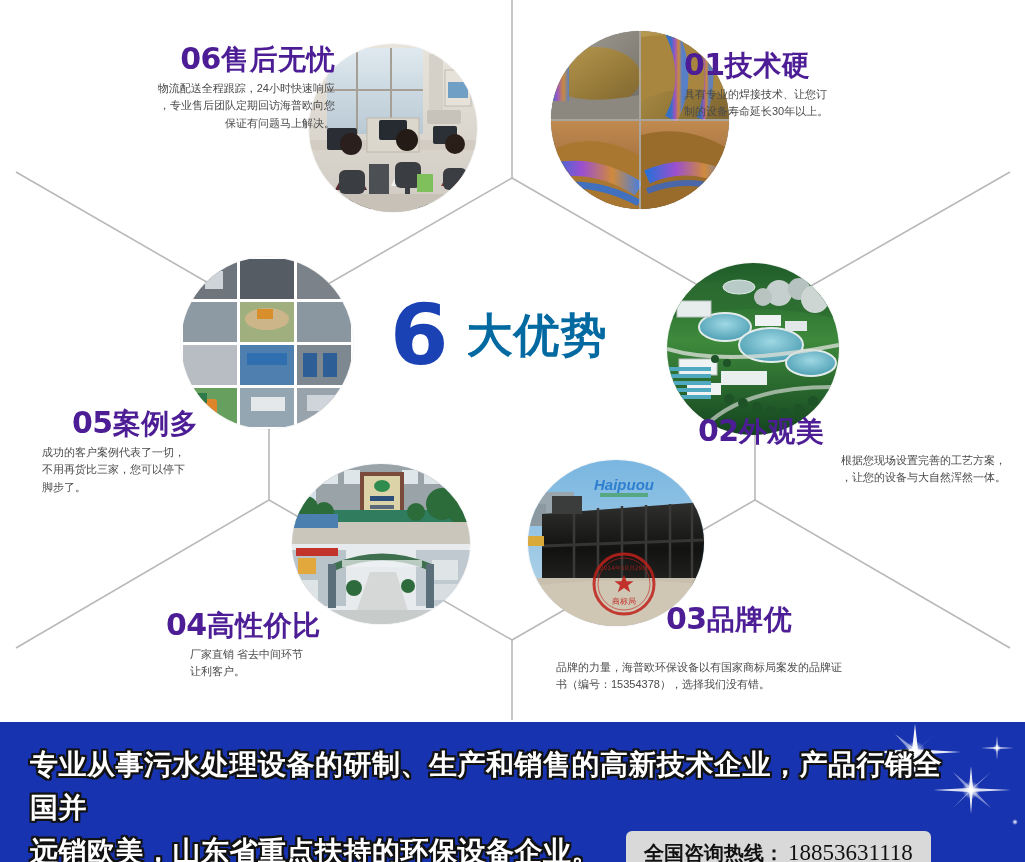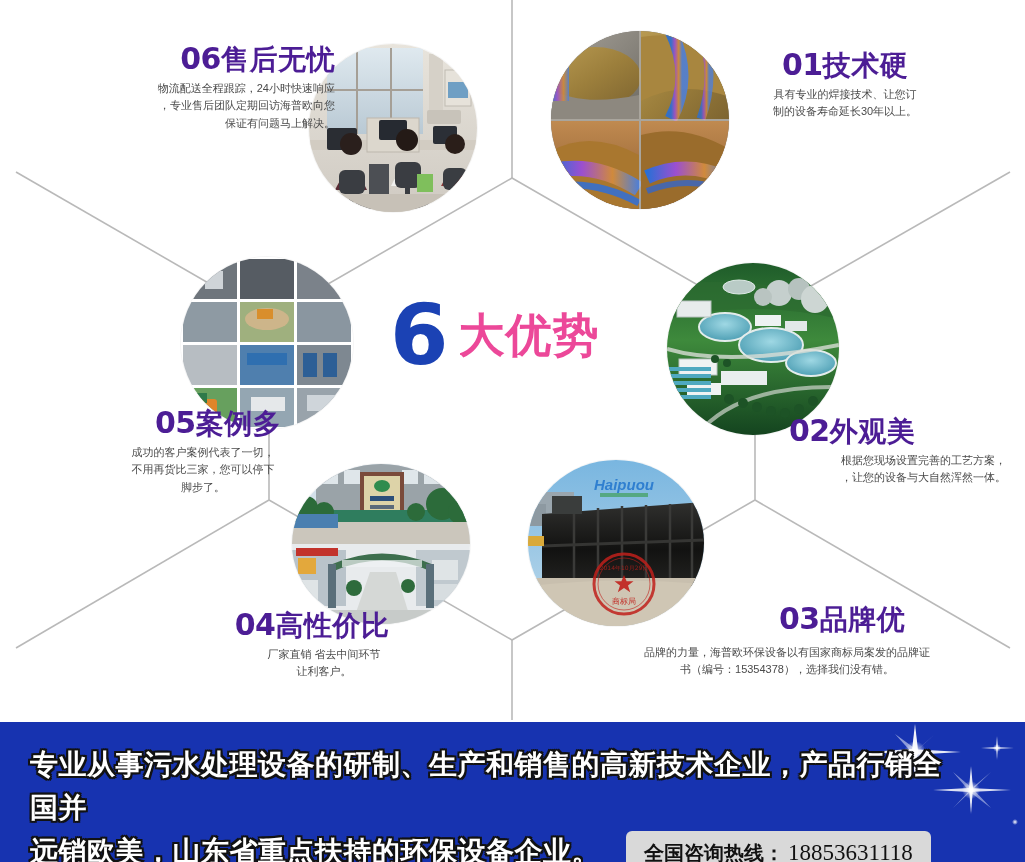--- a/index.html
+++ b/index.html
@@ -20,21 +20,21 @@
     position:absolute; left:390px; top:288px; width:260px; height:95px;
     display:flex; align-items:center; justify-content:flex-start;
     white-space:nowrap;
   }
   .center-title .big6 {
     font-family:"DejaVu Sans","Liberation Sans",sans-serif;
     font-size:84px; font-weight:bold; color:#1b42b4; line-height:.9;
     letter-spacing:-2px;
   }
   .center-title .big-label {
-    font-size:46px; font-weight:bold; color:#ec4899; margin-left:12px;
+    font-size:46px; font-weight:bold; color:#0369a1; margin-left:20px;
     letter-spacing:1px;
   }
 
   
   .photo {
     position:absolute; border-radius:50%; overflow:hidden;
     box-shadow:0 0 0 1px rgba(0,0,0,.04);
     text-align:center;
   }
   .photo svg { display:block; width:100%; height:100%; }
@@ -46,21 +46,21 @@
     letter-spacing:.5px; white-space:nowrap;
   }
   .feat .head .num {
     font-family:"DejaVu Sans","Liberation Sans",sans-serif;
     font-size:30px; letter-spacing:-.5px;
   }
   .feat .body {
     color:#4a4a4a; font-size:11px; line-height:1.62; margin-top:4px;
   }
   .align-right { text-align:right; }
-  .align-left  { text-align:center;padding-left:8px; }
+  .align-left  { text-align:left;padding-left:8px; }
 
   
   #banner {
     position:absolute; left:0; top:722px; width:1025px; height:140px;
     background:#1733b0; overflow:hidden;
   }
   #banner .sparkles { position:absolute; right:0; top:0; width:260px; height:140px; }
   #banner .btext {
     position:absolute; left:30px; top:22px; width:930px;
     font-size:28px; font-weight:bold; line-height:1.52;
@@ -450,21 +450,21 @@
     <div class="body">
       <div>根据您现场设置完善的工艺方案，</div>
       <div>，让您的设备与大自然浑然一体。</div>
     </div>
   </div>
 
   <div class="feat align-left" style="left:548px; top:602px; width:470px;">
     <div class="head" style="margin-left:110px;">
       <span class="num">03</span><span>品牌优</span>
     </div>
-    <div class="body" style="margin-top:8px;">
+    <div class="body" style="margin-top:23px;">
       <div>品牌的力量，海普欧环保设备以有国家商标局案发的品牌证</div>
       <div>书（编号：15354378），选择我们没有错。</div>
     </div>
   </div>
 
   <div class="feat align-left" style="left:158px; top:608px; width:300px;">
     <div class="head">
       <span class="num">04</span><span>高性价比</span>
     </div>
     <div class="body" style="margin-left:24px;">

